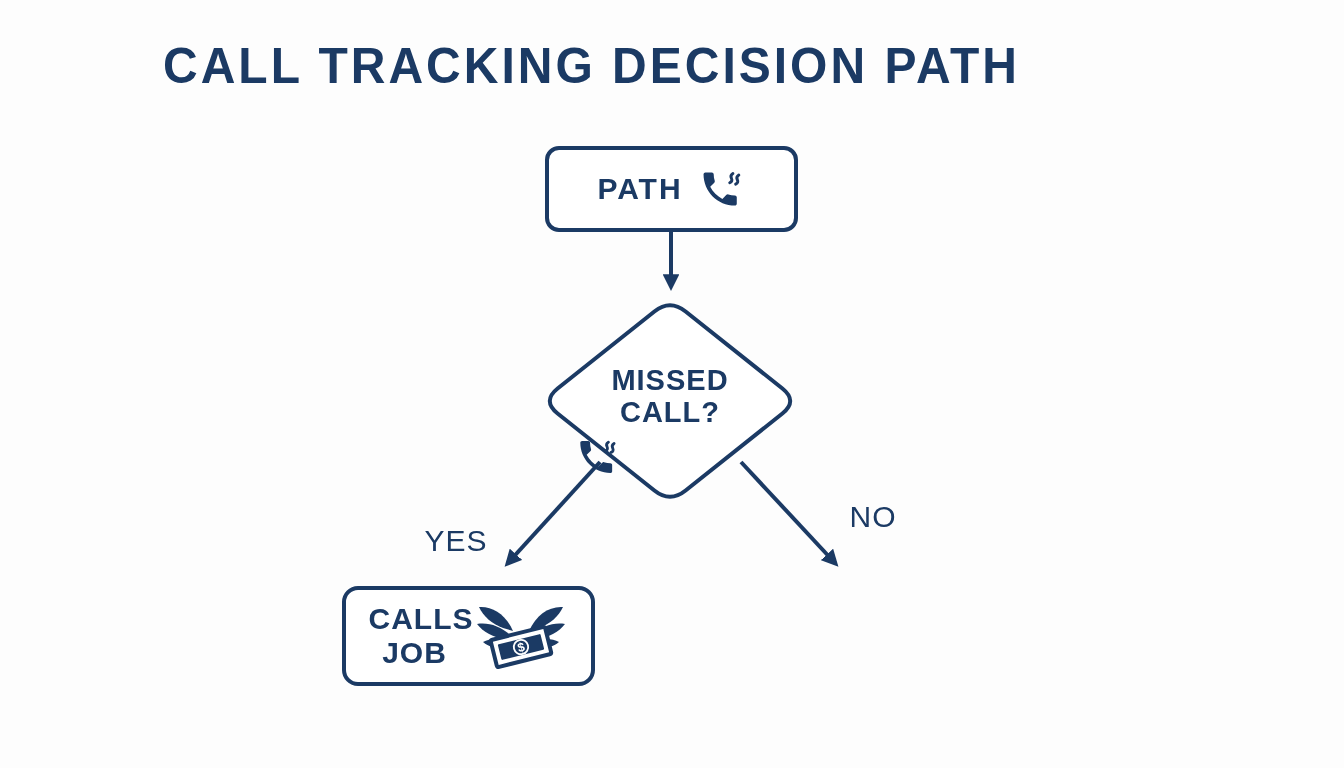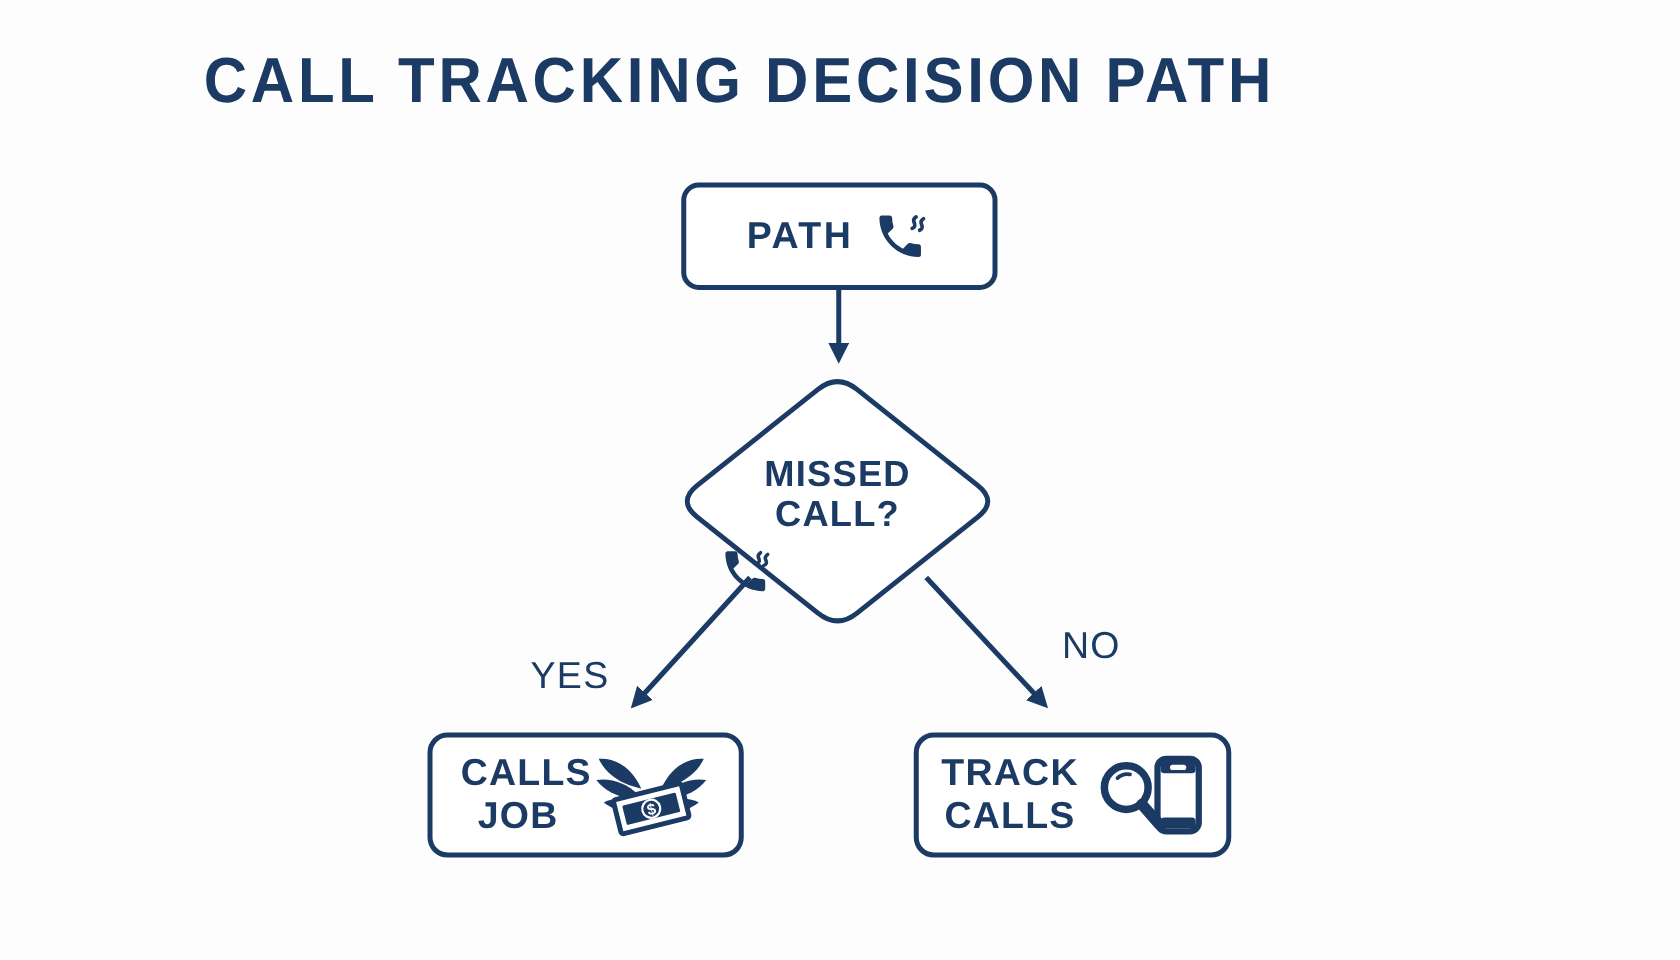--- a/index.html
+++ b/index.html
@@ -126,28 +126,14 @@
 
       <g transform="rotate(-14 48 48)">
         <rect class="bill-face" x="20" y="34" width="56" height="28" rx="2"></rect>
         <rect class="fill-navy" x="26" y="40" width="44" height="16" rx="1"></rect>
         <circle cx="48" cy="48" r="7.2" class="fill-navy" stroke="#ffffff" stroke-width="1.8"></circle>
         <text class="dollar" x="48" y="52.6" font-size="12.5" text-anchor="middle">$</text>
       </g>
     </svg>
   </div>
 
-  <div class="node outcome track">
-    <span class="node-label">TRACK CALLS</span>
-    <svg class="icon" width="88" height="66" viewBox="0 0 88 66">
-
-      <rect x="50" y="4" width="33" height="58" rx="7" class="white-fill" stroke="#1b3a64" style="stroke:var(--navy)" stroke-width="5"></rect>
-      <rect class="fill-navy" x="52.5" y="6.5" width="28" height="9" rx="3"></rect>
-      <rect class="white-fill" x="60" y="8.8" width="13" height="4.2" rx="2.1"></rect>
-      <rect class="fill-navy" x="52.5" y="51" width="28" height="8.5" rx="3"></rect>
-
-      <circle cx="25" cy="27" r="17.5" class="white-fill" style="stroke:var(--navy)" stroke-width="6"></circle>
-      <path class="stroke-navy" stroke-width="3" d="M18 19.5 A11 11 0 0 1 28 16.5"></path>
-      <line x1="37.5" y1="40.5" x2="52" y2="57" style="stroke:var(--navy)" stroke-width="9" stroke-linecap="round"></line>
-    </svg>
-  </div>
 
 </div>
 
 </body></html>

